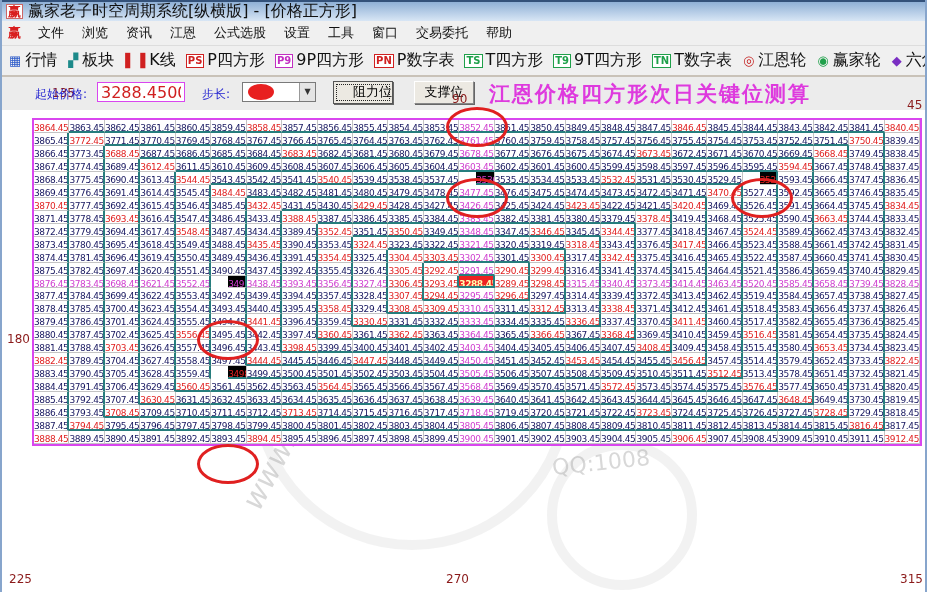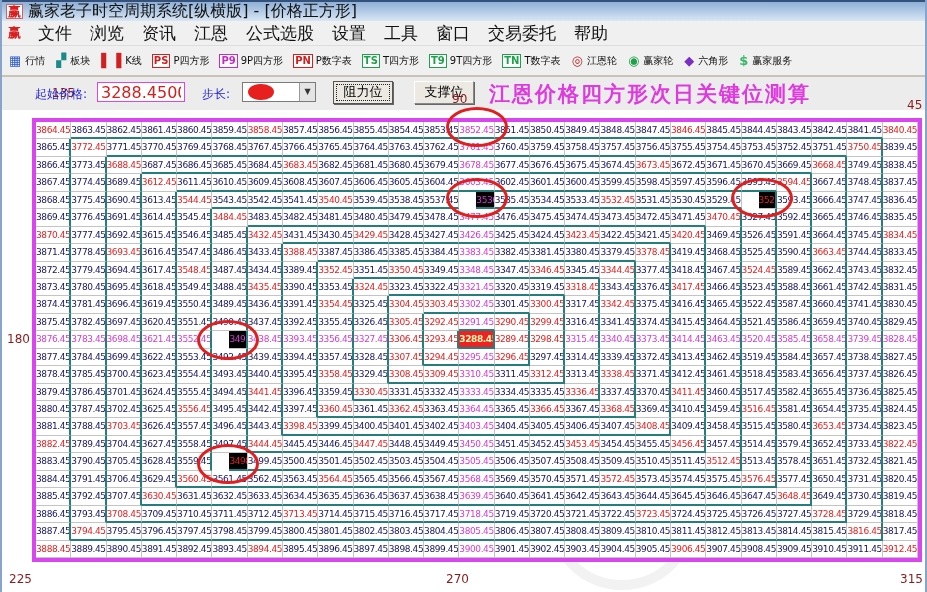--- a/index.html
+++ b/index.html
@@ -7,44 +7,44 @@
   body { font-family:"DejaVu Sans","Liberation Sans",sans-serif; background:#fff; position:relative; border-left:2px solid #87a5cc; border-right:2px solid #87a5cc; }
 
   
   .titlebar { height:21px; background:linear-gradient(#8fb0d6,#d8e6f5); border-top:2px solid #33517a; display:flex; align-items:center; padding:0 4px; }
   .titlebar .logo { color:#d81e1e; font-weight:bold; font-size:13px; margin-right:5px; background:#fff; border:1px solid #c66; line-height:13px; padding:0 1px; }
   .titlebar .t { font-size:16px; color:#111; }
 
   
   .menubar { height:25px; background:#f0f0f0; display:flex; align-items:center; padding:0 4px; border-bottom:1px solid #ddd; }
   .menubar .logo { color:#d81e1e; font-weight:bold; font-size:13px; margin:0 8px 0 2px; }
-  .menu-item { font-size:17px; color:#111; padding:3px 9px; cursor:default; }
+  .menu-item { font-size:13px; color:#111; padding:3px 9px; cursor:default; }
 
   
   .toolbar { height:31px; background:#f0f0f0; display:flex; align-items:center; padding:0 6px; border-bottom:2px solid #c9c2b8; }
   .tb-item { display:flex; align-items:center; margin-right:10px; cursor:default; }
   .tb-icon { font-size:10px; font-weight:bold; margin-right:3px; border:1px solid; padding:0 1px; line-height:12px; background:#fff; }
   .tb-icon.glyph { border:none; background:none; font-size:13px; line-height:13px; }
-  .tb-label { font-size:10px; color:#111; white-space:nowrap; }
+  .tb-label { font-size:16px; color:#111; white-space:nowrap; }
 
   
   .controls { height:33px; background:#ececec; position:relative; font-size:12px; }
   .angle-s { position:absolute; color:#8b1a1a; font-size:12px; }
   .ctl-label { position:absolute; top:9px; color:#1f1fd0; }
   .ctl-input { position:absolute; top:5px; left:95px; width:88px; height:20px; border:1px solid #d946ef; background:#fff; color:#d02020; font-size:16px; padding:0 3px; font-family:"DejaVu Sans",sans-serif; }
   .ctl-select { position:absolute; top:5px; left:240px; width:74px; height:20px; border:1px solid #7a7a7a; background:#fff; }
   .ctl-select .arrowbox { position:absolute; right:0; top:0; width:16px; height:18px; background:#e4e4e4; border-left:1px solid #999; font-size:8px; text-align:center; line-height:18px; color:#333; }
   .step-ellipse { position:absolute; left:5px; top:1px; width:26px; height:16px; background:#e81f1f; border-radius:50%; }
   .btn { position:absolute; top:4px; height:23px; width:60px; background:#ece9e2; border:1px solid #888; border-top-color:#fff; border-left-color:#fff; box-shadow:1px 1px 0 #666; font-size:13px; text-align:center; line-height:20px; cursor:default; }
-  .btn.focused { outline:1px dotted #222; outline-offset:-4px; border:1px solid #555; }
+  .btn.focused { outline:1px dotted #222; outline-offset:-4px; border:1px solid #555;text-align:right; }
   .pink-title { position:absolute; left:487px; top:3px; font-size:21px; font-weight:bold; color:#de3ade; letter-spacing:2px; white-space:nowrap; }
 
   
   .main { position:relative; height:487px; background:#fff; }
-  .grid-wrap { position:absolute; left:30px; top:8px; width:890px; height:444px; border:4px solid #d946ef; background:#fff; }
+  .grid-wrap { position:absolute; left:30px; top:8px; width:890px; height:328px; border:2px solid #d946ef; background:#fff; }
   .ggrid { display:grid; width:100%; height:100%; grid-template-columns:repeat(25,1fr); grid-template-rows:repeat(25,1fr); }
   .cell { font-size:9px; letter-spacing:-0.4px; line-height:16px; text-align:center; overflow:hidden; white-space:nowrap; border-right:1px solid #c4c4c4; border-bottom:1px solid #c4c4c4; color:#16165f; }
   .cell.rr { border-right:2px solid #267d7d; }
   .cell.rb { border-bottom:2px solid #267d7d; }
   .cell.red { color:#e02222; }
   .cell.mag { color:#cf3ecf; }
   .cell.yellow { background:#000000;margin-left:17px; }
   .cell.center { background:#ee2222; color:#ffffb0; font-weight:bold; }
   .circle-ann { position:absolute; border:3px solid #e02020; border-radius:50%; pointer-events:none; }
   .wm { position:absolute; color:#9a9a9a; opacity:0.38; pointer-events:none; white-space:nowrap; }

